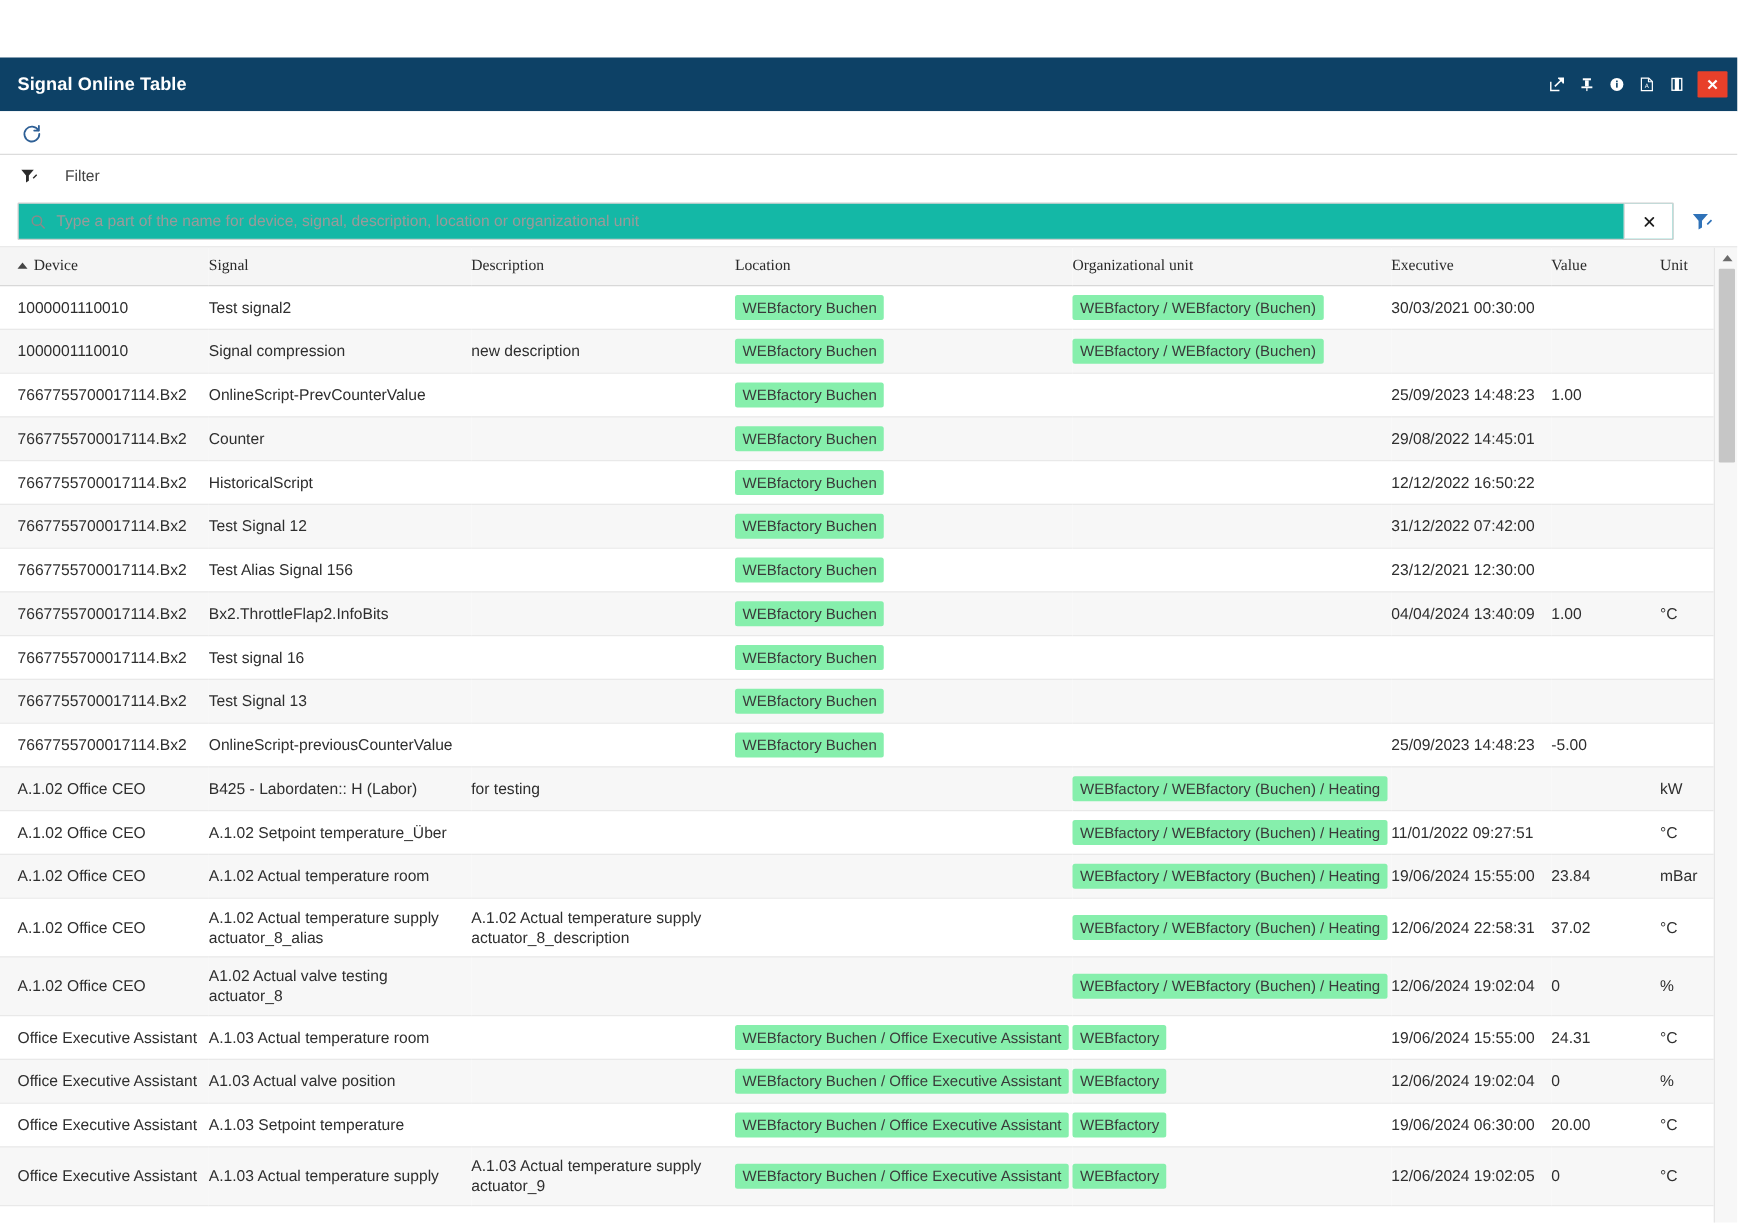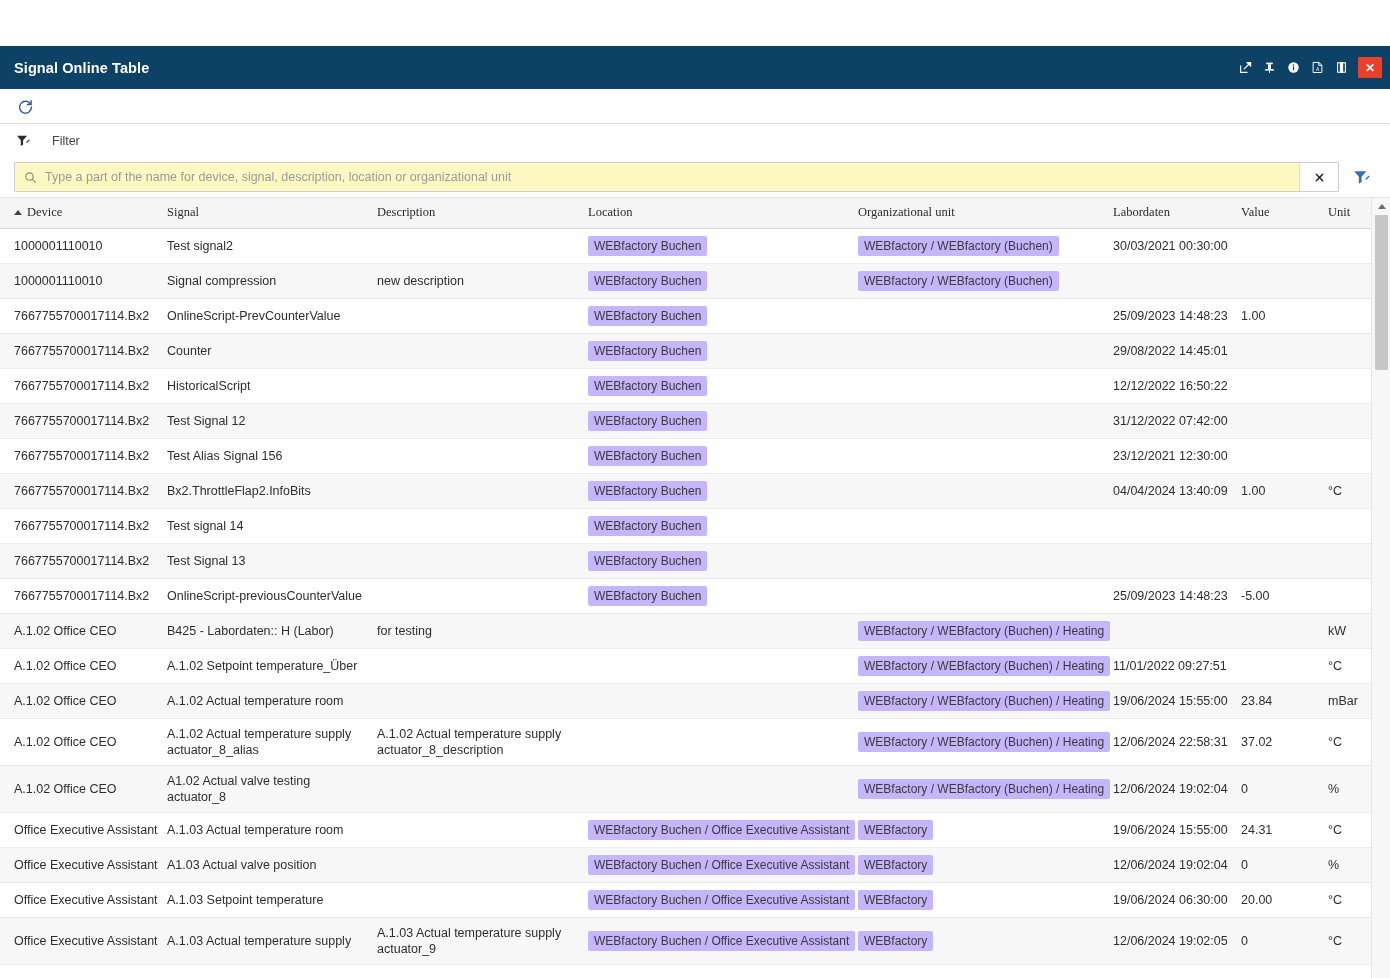--- a/index.html
+++ b/index.html
@@ -84,21 +84,21 @@
   .filter-icon { width: 14px; height: 14px; display: block; color: #2b2b2b; }
   .filter-input-row {
     height: 40px;
     display: flex; align-items: center;
     gap: 9px;
   }
   .search-wrap {
     flex: 1 1 auto;
     height: 30px;
     border: 1px solid #cfcfcf;
-    background: #fef9c3;
+    background: #14b8a6;
     display: flex; align-items: stretch;
     border-radius: 1px;
   }
   .search-icon-box {
     width: 30px;
     display: flex; align-items: center; justify-content: center;
     color: #8a8a8a;
   }
   .search-input {
     flex: 1 1 auto;
@@ -166,21 +166,21 @@
     padding: 7px 8px 7px 0;
     vertical-align: middle;
     line-height: 16px;
   }
   tbody tr.odd  td { background: #ffffff; }
   tbody tr.even td { background: #f7f7f7; }
 
   .c-device { padding-left: 14px !important; }
   .badge {
     display: inline-block;
-    background: #c4b5fd;
+    background: #86efac;
     color: #3a3a3a;
     font-size: 12px;
     padding: 3px 6px;
     border-radius: 2px;
     white-space: nowrap;
     line-height: 14px;
   }
 
   
   col.w-device  { width: 167px; }
@@ -382,21 +382,21 @@
           <th>
             <span>Description</span>
           </th>
           <th>
             <span>Location</span>
           </th>
           <th>
             <span>Organizational unit</span>
           </th>
           <th>
-            <span>Labordaten</span>
+            <span>Executive</span>
           </th>
           <th>
             <span>Value</span>
           </th>
           <th>
             <span>Unit</span>
           </th>
         </tr>
       </thead>
       <tbody id="table-body">
@@ -475,21 +475,21 @@
             <td>Bx2.ThrottleFlap2.InfoBits</td>
             <td></td>
             <td><span class="badge">WEBfactory Buchen</span></td>
             <td></td>
             <td>04/04/2024 13:40:09</td>
             <td>1.00</td>
             <td>°C</td>
           </tr>
           <tr class="odd">
             <td class="c-device">7667755700017114.Bx2</td>
-            <td>Test signal 14</td>
+            <td>Test signal 16</td>
             <td></td>
             <td><span class="badge">WEBfactory Buchen</span></td>
             <td></td>
             <td></td>
             <td></td>
             <td></td>
           </tr>
           <tr class="even">
             <td class="c-device">7667755700017114.Bx2</td>
             <td>Test Signal 13</td>

